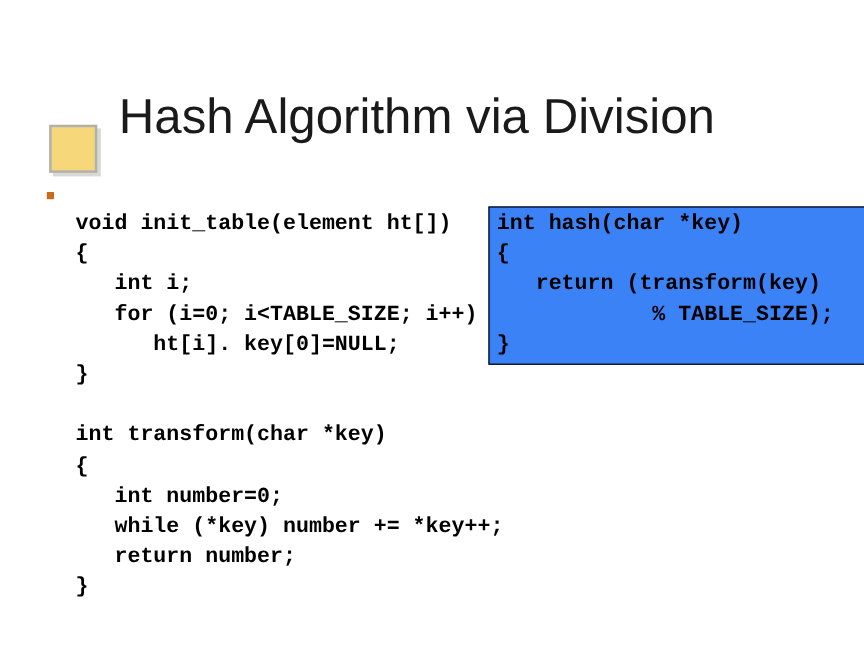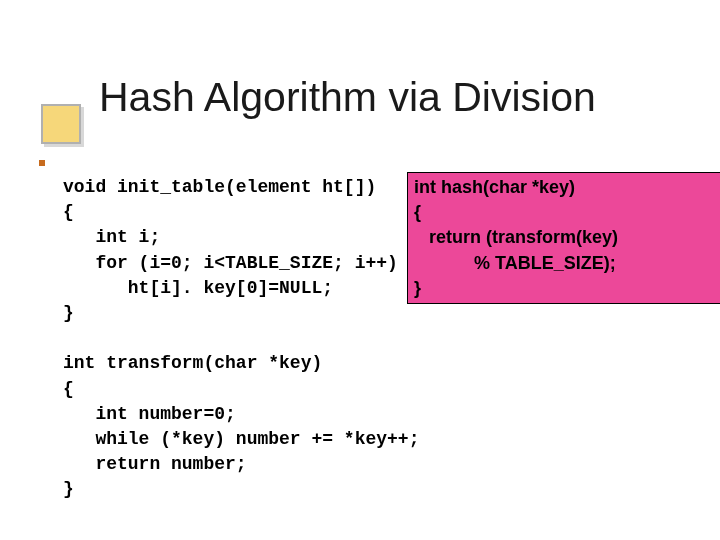--- a/index.html
+++ b/index.html
@@ -59,27 +59,27 @@
     white-space: pre;
     color: #000;
   }
   .code-right-box {
     position: absolute;
     top: 172px;
     left: 384px;
     width: 300px;
     border: 1.5px solid #000;
     padding: 2px 6px 2px 6px;
-    font-family: Liberation Sans, sans-serif;
+    font-family: Liberation Mono, monospace;
     font-size: 18px;
     font-weight: bold;
     line-height: 1.4;
     white-space: pre;
     color: #000;
-    background: #ec4899;
+    background: #3b82f6;
   }
 </style>
 </head>
 <body>
 
 <div class="slide">
 
   <div class="accent-block"></div>
   <div class="corner-dot"></div>
 

